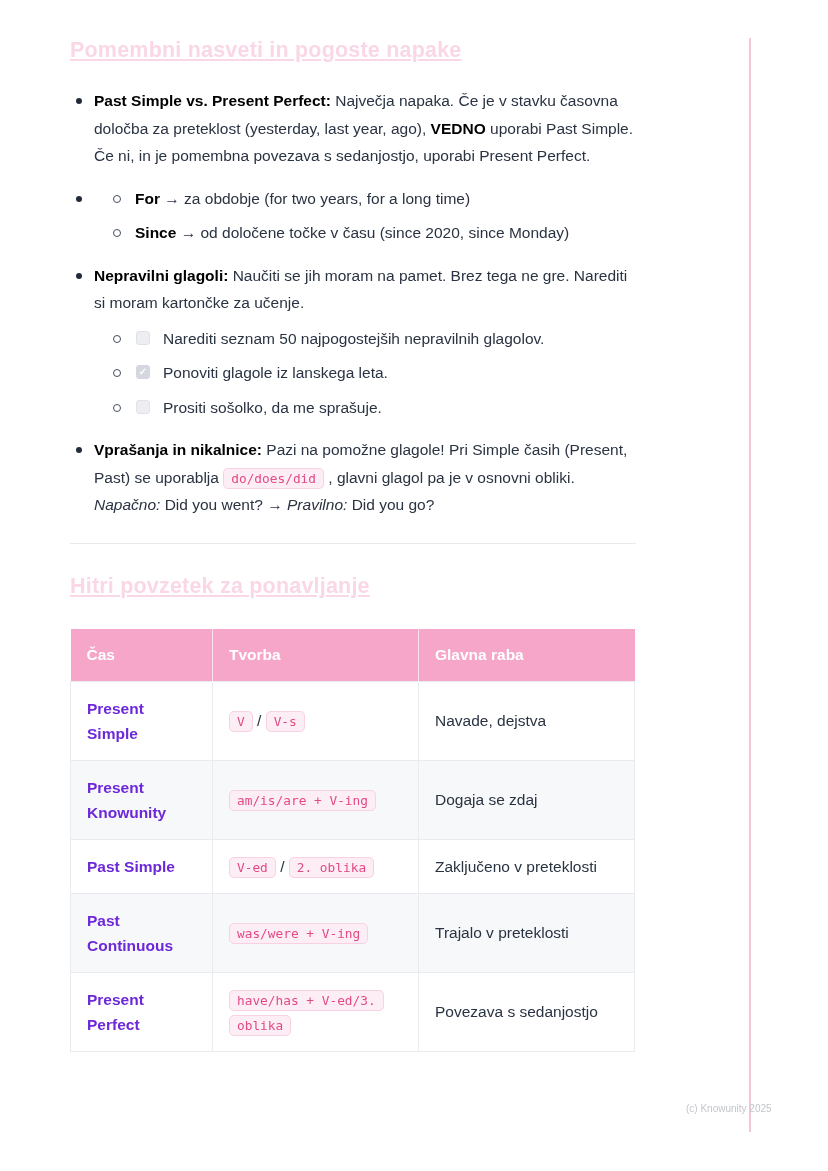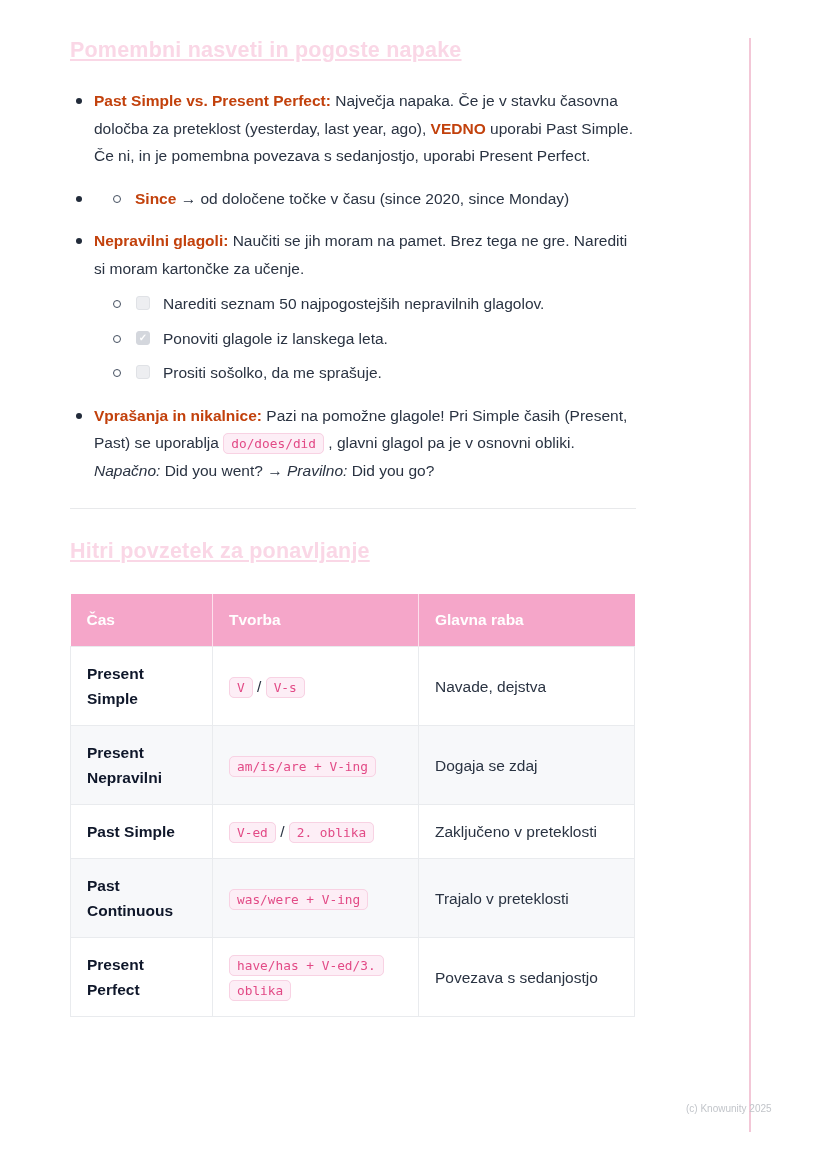--- a/index.html
+++ b/index.html
@@ -27,21 +27,21 @@
     margin:0 0 24px 0;letter-spacing:.2px;text-decoration:underline;
   }
   h1.sec-title.second{margin:30px 0 0 0;}
   
   .tips-list{font-size:15.5px;line-height:27.5px;}
   .bullet-item{position:relative;padding-left:24px;margin:0 0 15px 0;}
   .dot{
     position:absolute;left:6px;top:11px;width:6px;height:6px;border-radius:50%;
     background:#222b3a;
   }
-  .b{font-weight:700;color:#c2410c;}
+  .b{font-weight:700;color:#000000;}
   .i{font-style:italic;}
   .sub-list{margin-top:8px;}
   .sub-item{display:flex;align-items:flex-start;margin:0 0 7px 19px;}
   .circle-marker{
     flex:none;width:6px;height:6px;border:1.4px solid #444f60;border-radius:50%;
     margin:10px 14px 0 0;background:transparent;
   }
   .checkbox{
     flex:none;width:14px;height:14px;border-radius:3px;margin:6px 13px 0 1px;
     background:#edeef1;border:1px solid #e0e2e6;box-sizing:border-box;
@@ -69,35 +69,39 @@
   table.summary th{
     background:var(--accent-pink);color:#ffffff;font-weight:600;text-align:left;
     padding:17px 16px;border-right:1px solid rgba(255,255,255,.65);font-size:15.5px;
   }
   table.summary th:last-child{border-right:none;}
   table.summary td{
     border:1px solid var(--border);padding:14px 16px;vertical-align:middle;
     line-height:25px;background:#ffffff;
   }
   table.summary tbody tr:nth-child(even) td{background:var(--row-alt);}
-  td.tense{font-weight:700;color:#0f172a;}
+  td.tense{font-weight:700;color:#6d28d9;}
   td.form{line-height:30px;}
   
   .edge-line{position:absolute;left:749px;top:38px;width:2px;height:1094px;background:var(--edge-line);}
   .watermark{position:absolute;left:686px;top:1103px;font-size:10px;color:var(--watermark);}
 </style>
 </head>
 <body>
 
 <div class="doc-clip">
   <h1 class="sec-title">Pomembni nasveti in pogoste napake</h1>
 
   <div class="tips-list">
       <div class="bullet-item"><span class="dot"></span><span><span class="b">Past Simple vs. Present Perfect:</span><span> Največja napaka. Če je v stavku časovna določba za preteklost (yesterday, last year, ago), </span><span class="b">VEDNO</span><span> uporabi Past Simple. Če ni, in je pomembna povezava s sedanjostjo, uporabi Present Perfect.</span></span></div>
       <div class="bullet-item"><span class="dot"></span><div class="sub-list">
+          <div class="sub-item">
+            <span class="circle-marker"></span>
+            <span class="sub-text"><span class="b">For</span><span> → za obdobje (for two years, for a long time)</span></span>
+          </div>
           <div class="sub-item">
             <span class="circle-marker"></span>
             <span class="sub-text"><span class="b">Since</span><span> → od določene točke v času (since 2020, since Monday)</span></span>
           </div>
         </div></div>
       <div class="bullet-item"><span class="dot"></span><span><span class="b">Nepravilni glagoli:</span><span> Naučiti se jih moram na pamet. Brez tega ne gre. Narediti si moram kartončke za učenje.</span></span><div class="sub-list">
           <div class="sub-item">
             <span class="circle-marker"></span>
             <span class="checkbox"></span>
             <span class="sub-text"><span>Narediti seznam 50 najpogostejših nepravilnih glagolov.</span></span>
@@ -133,21 +137,21 @@
         <th>Glavna raba</th>
       </tr>
     </thead>
     <tbody>
         <tr>
           <td class="tense">Present Simple</td>
           <td class="form"><code class="code-badge">V</code><span> / </span><code class="code-badge">V-s</code></td>
           <td>Navade, dejstva</td>
         </tr>
         <tr>
-          <td class="tense">Present Nepravilni</td>
+          <td class="tense">Present Knowunity</td>
           <td class="form"><code class="code-badge">am/is/are + V-ing</code></td>
           <td>Dogaja se zdaj</td>
         </tr>
         <tr>
           <td class="tense">Past Simple</td>
           <td class="form"><code class="code-badge">V-ed</code><span> / </span><code class="code-badge">2. oblika</code></td>
           <td>Zaključeno v preteklosti</td>
         </tr>
         <tr>
           <td class="tense">Past Continuous</td>

